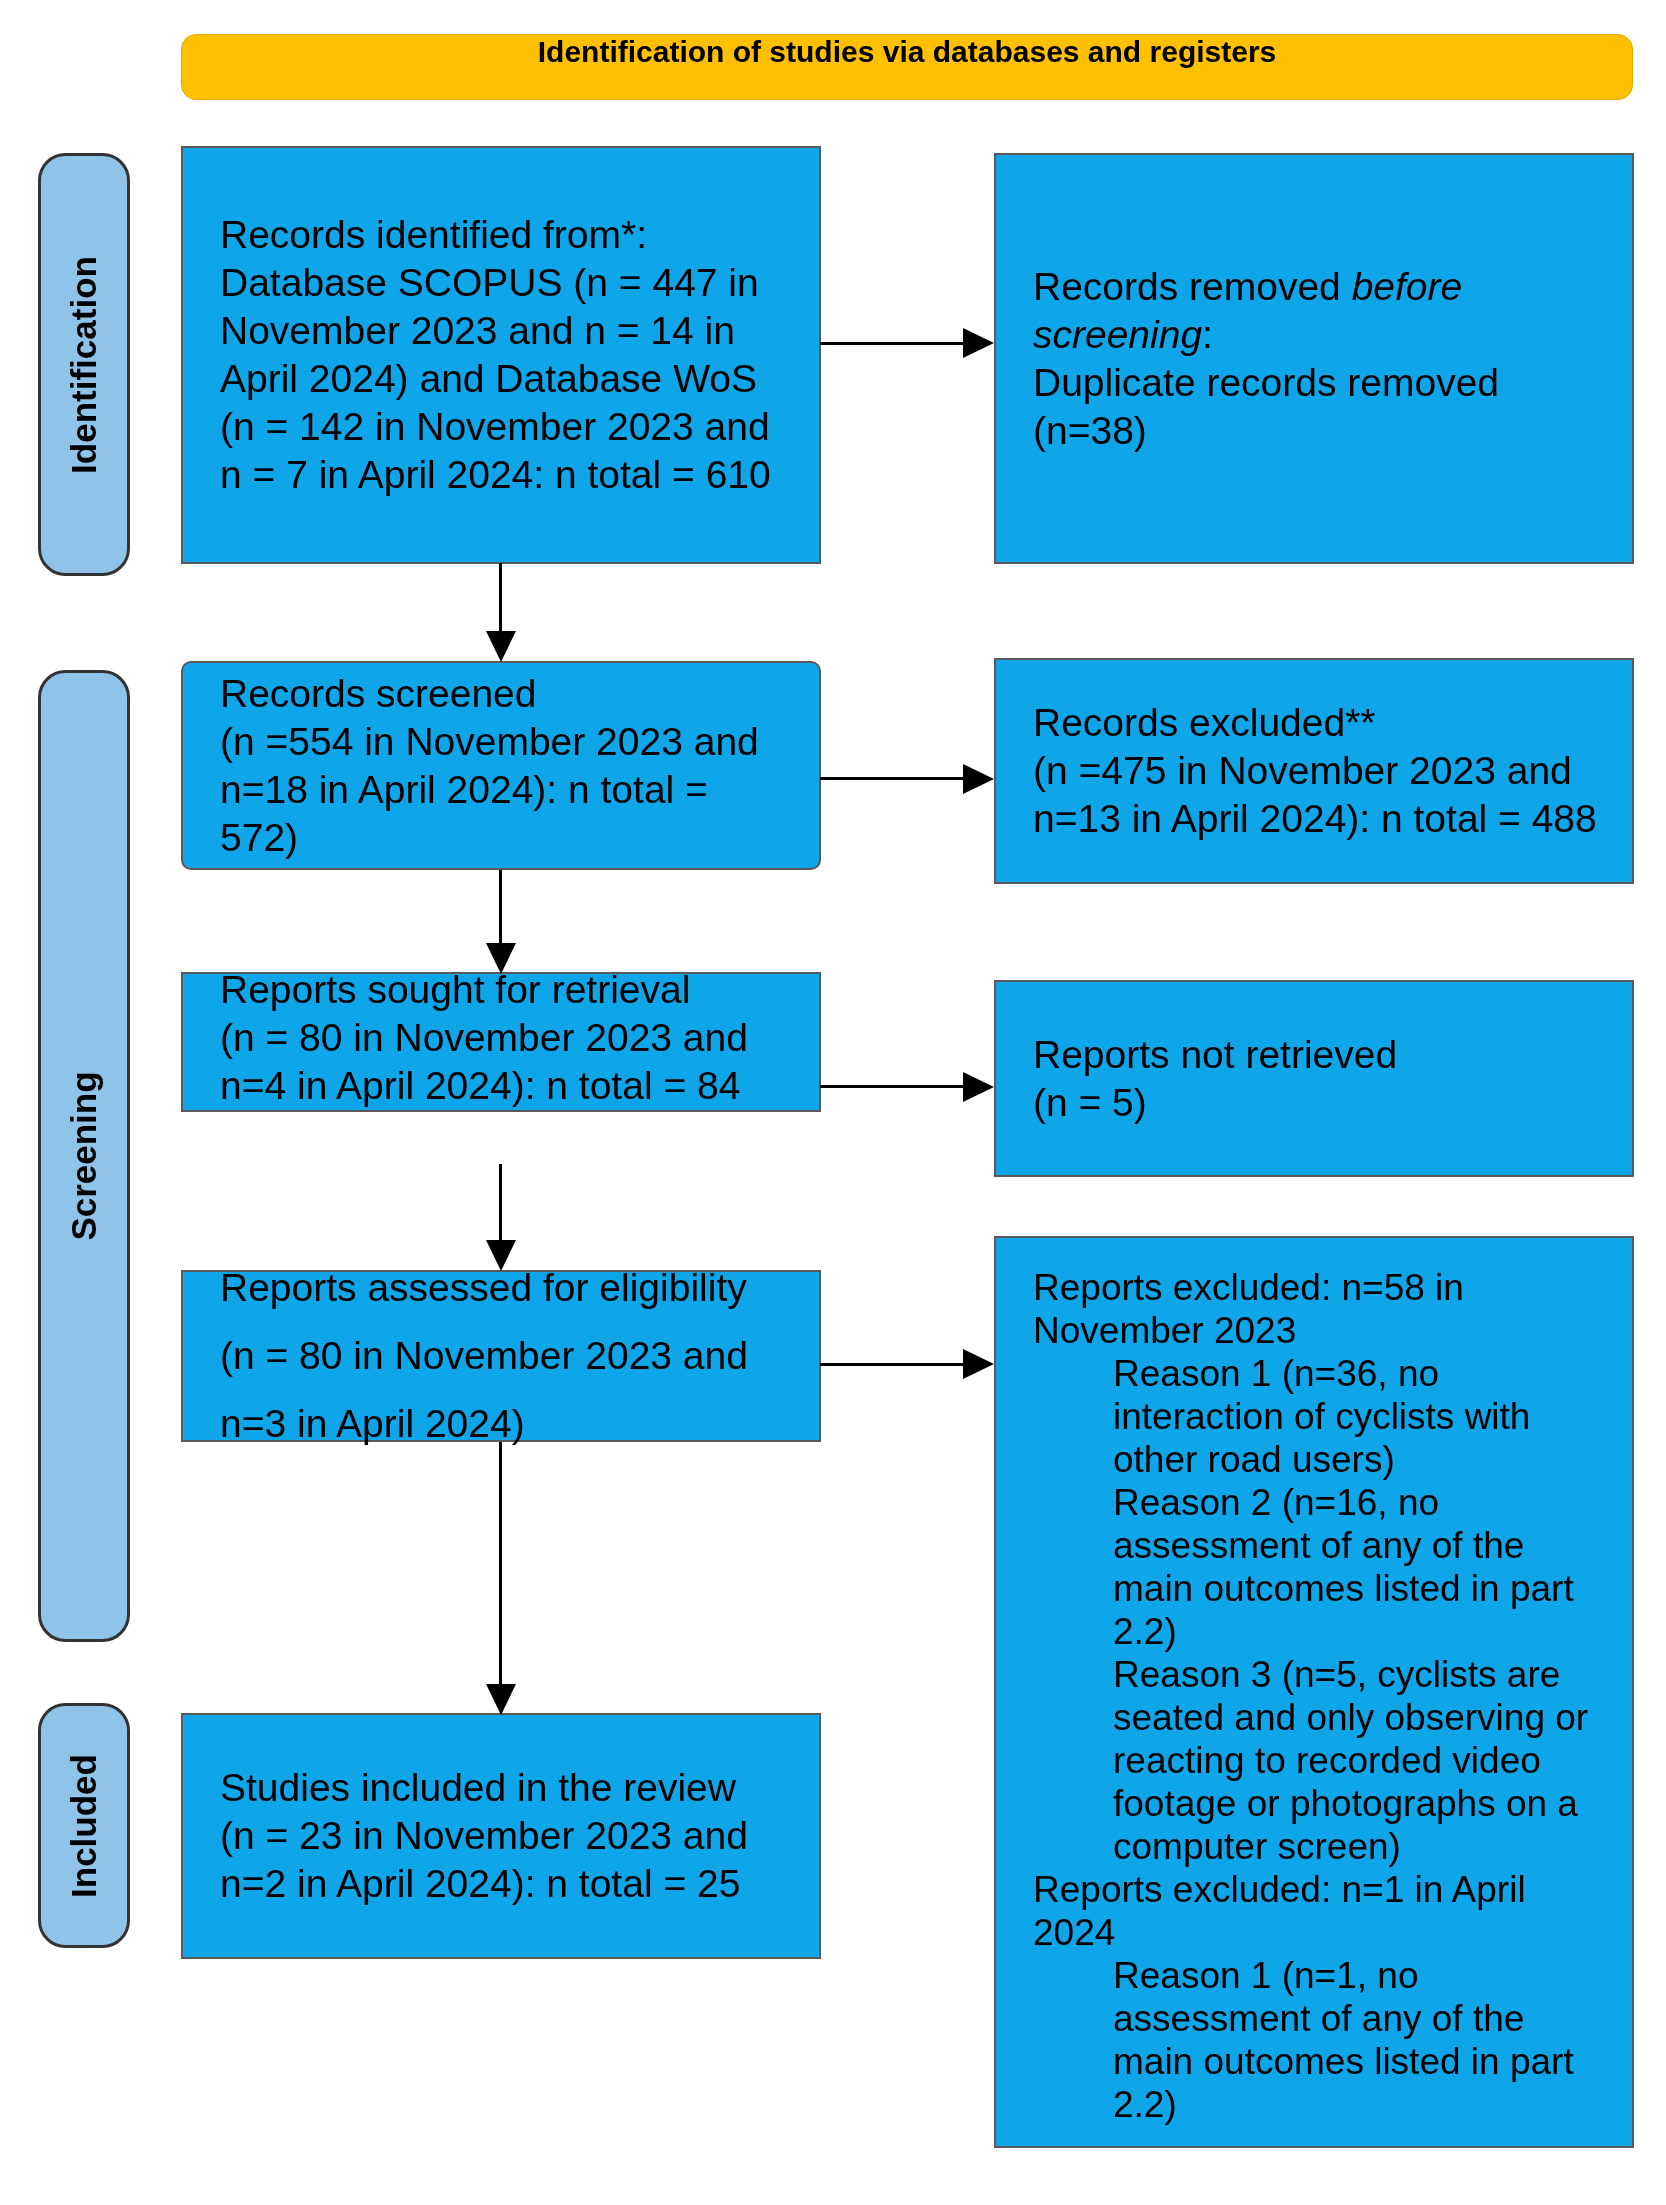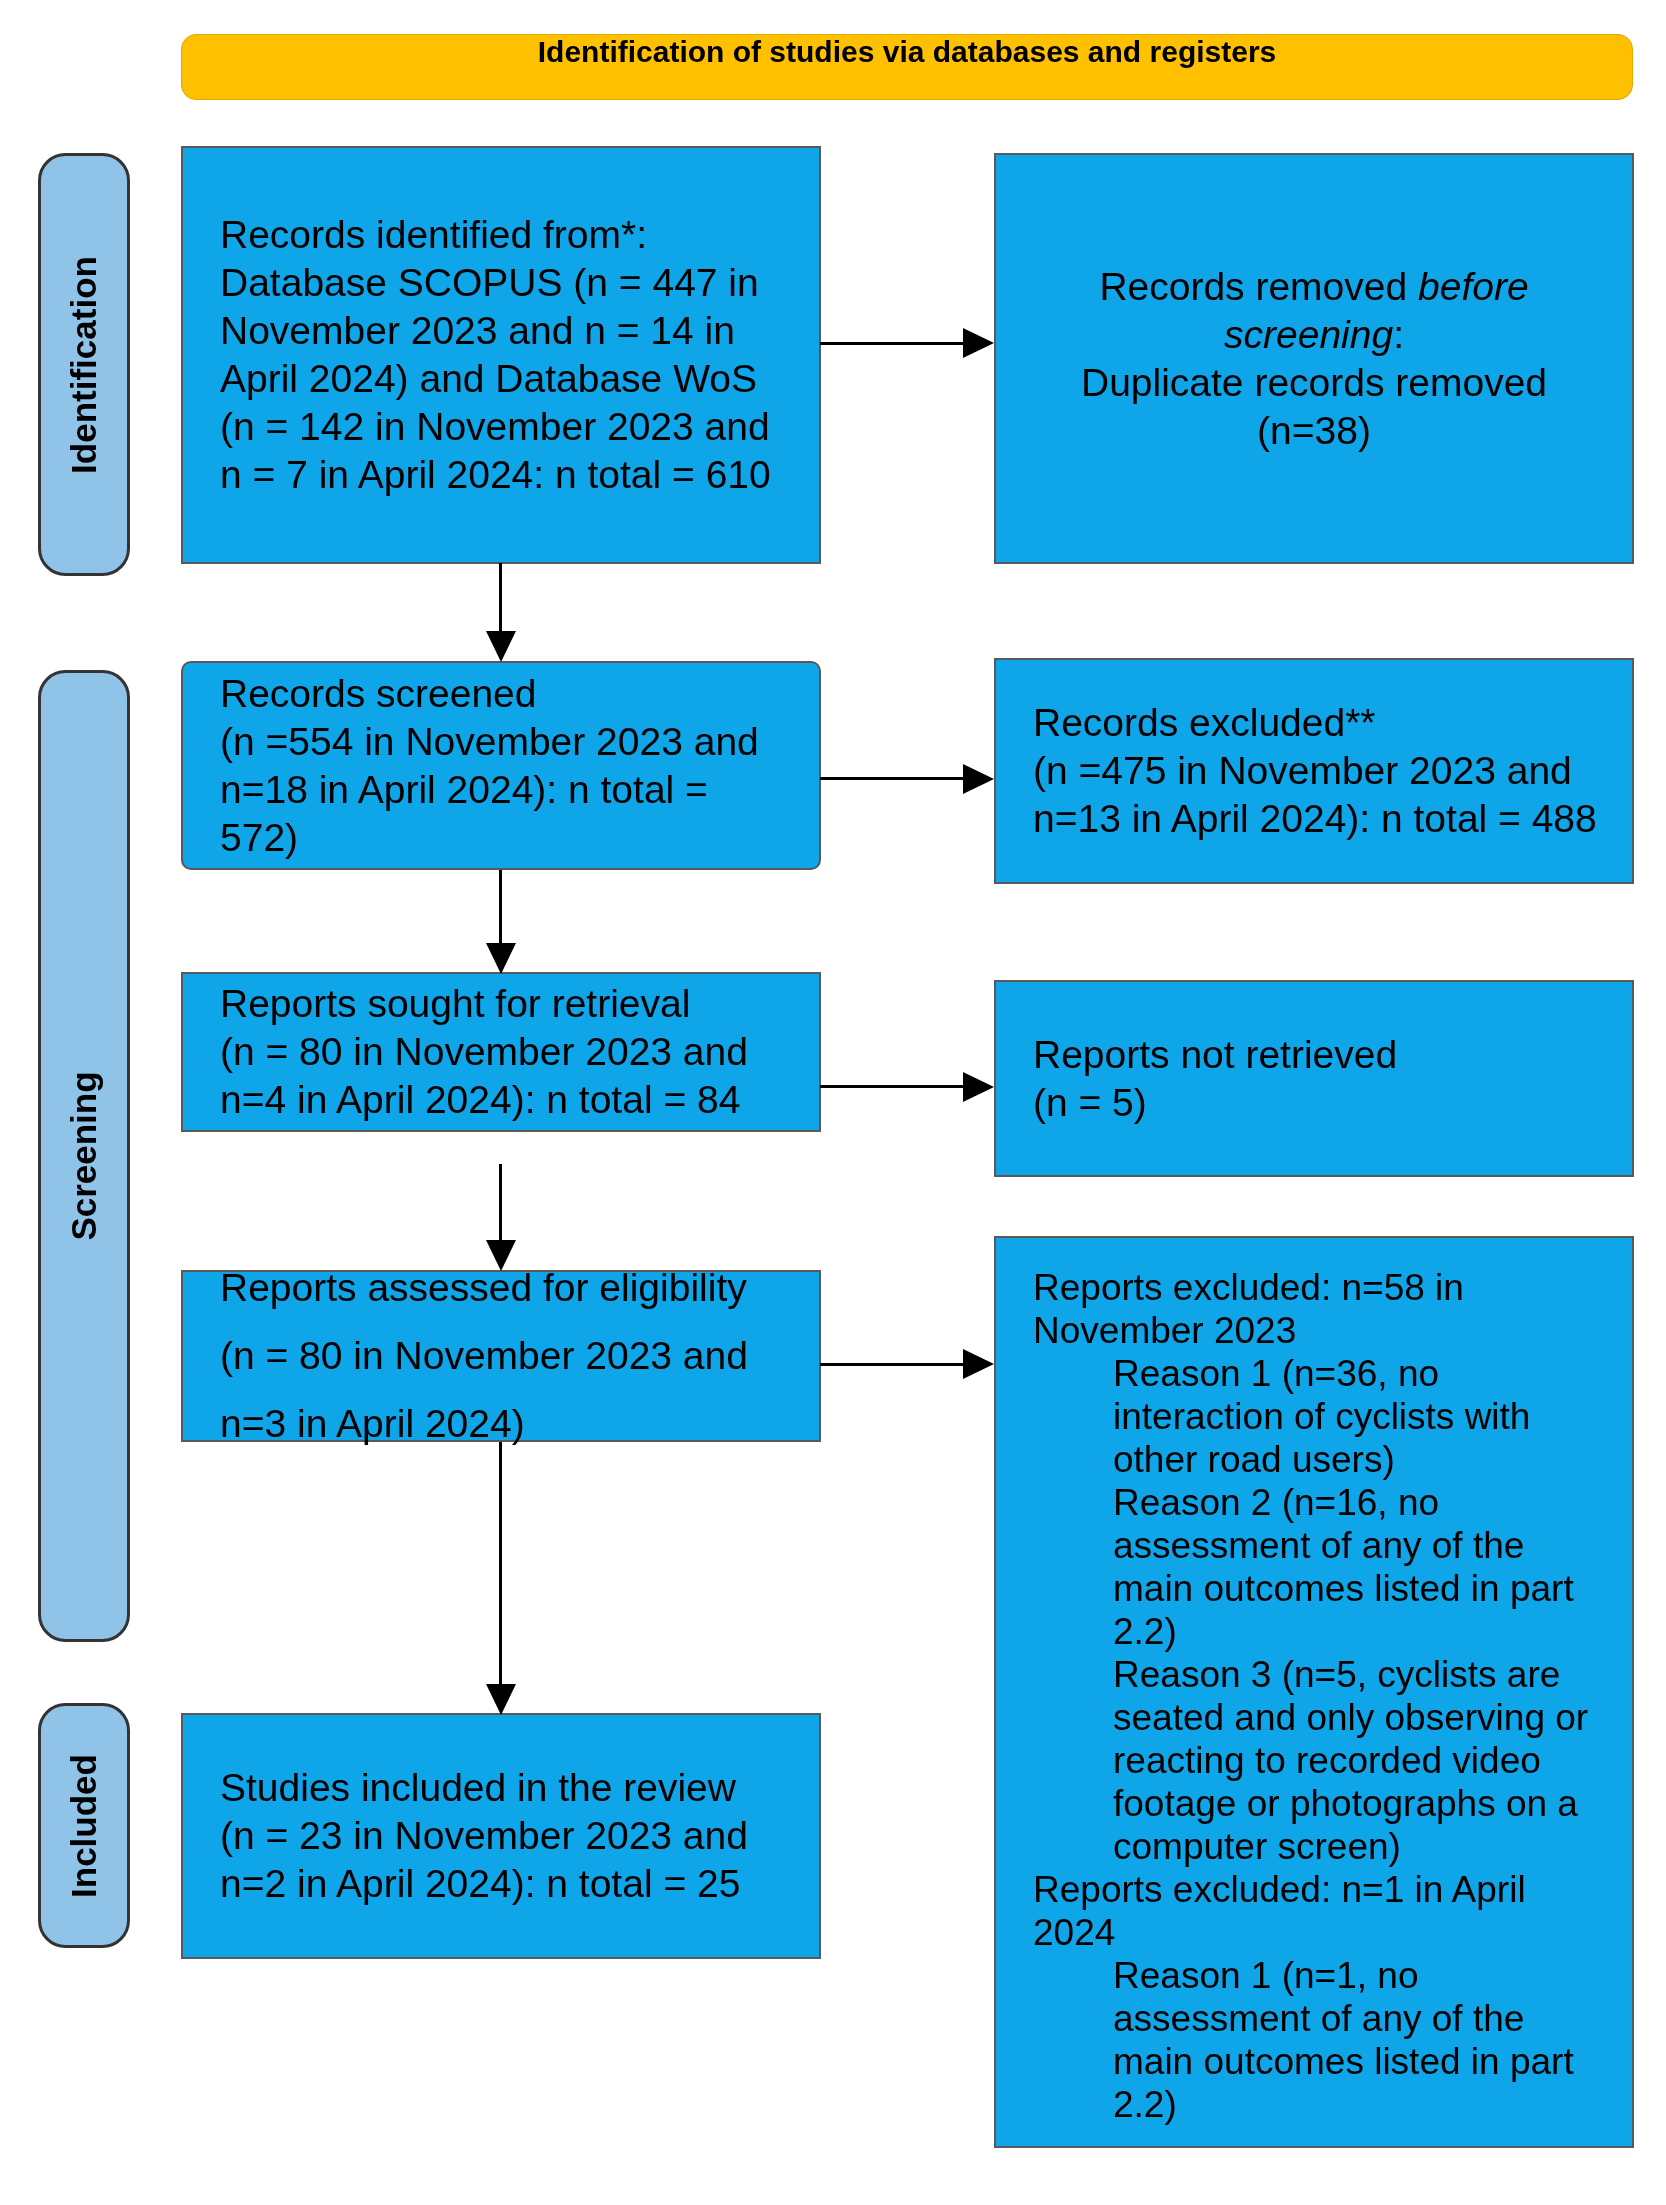--- a/index.html
+++ b/index.html
@@ -50,24 +50,24 @@
     border:2.3px solid var(--box-border);
     box-sizing:border-box;
     display:flex;flex-direction:column;justify-content:center;
     padding:0 37px;
     font-size:39px;line-height:48px;
   }
   .box .tl{white-space:nowrap;}
   .it{font-style:italic;}
   .ind{padding-left:80px;}
   .b-identified{left:181px;top:146px;height:418px;}
-  .b-removed{left:994px;top:153px;height:411px;text-align:center;}
+  .b-removed{left:994px;top:153px;height:411px;}
   .b-screened{left:181px;top:661px;height:209px;border-radius:10px;}
   .b-excluded{left:994px;top:658px;height:226px;}
-  .b-sought{left:181px;top:972px;height:160px;}
+  .b-sought{left:181px;top:972px;height:140px;justify-content:flex-end;}
   .b-notretrieved{left:994px;top:980px;height:197px;}
   .b-assessed{left:181px;top:1270px;height:172px;gap:20px;}
   .b-reportsexcluded{
     left:994px;top:1236px;height:912px;
     justify-content:flex-start;
     padding-top:27.5px;
     font-size:37px;line-height:43px;
   }
   .b-included{left:181px;top:1713px;height:246px;}
   .va{position:absolute;left:499px;width:3.4px;background:var(--arrow);}

